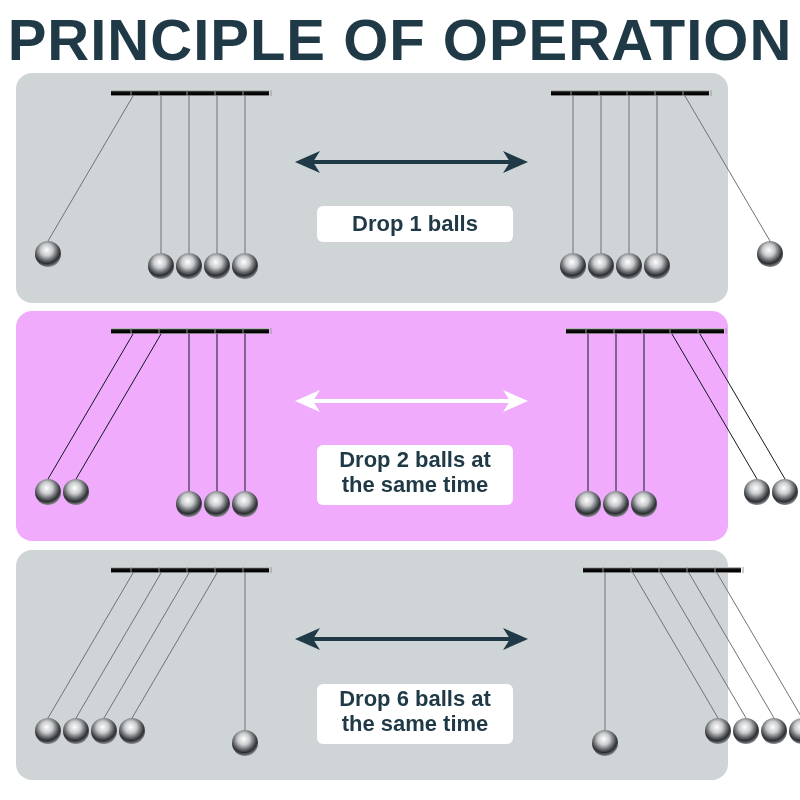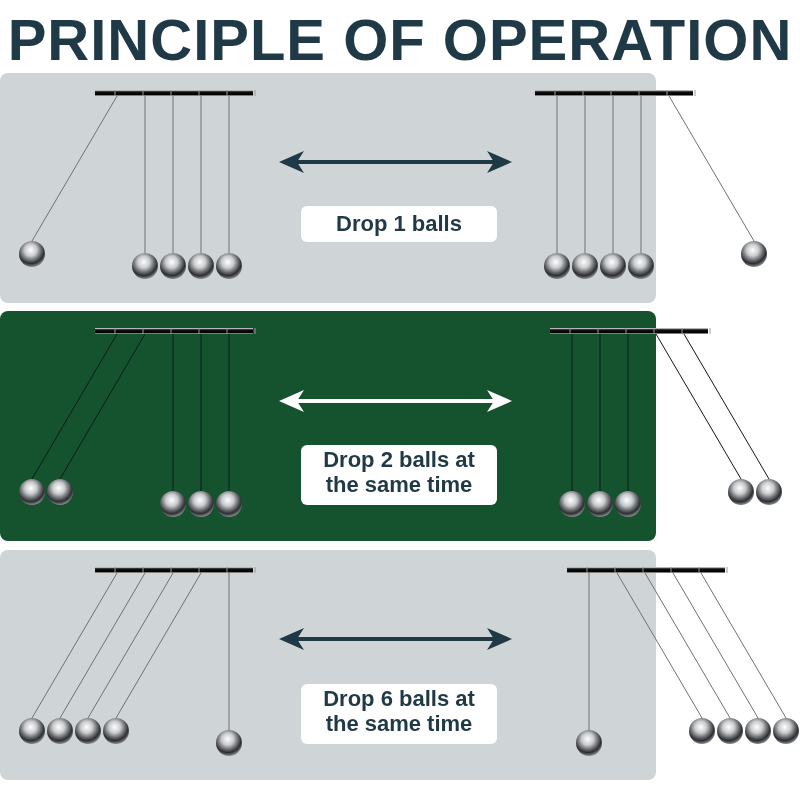--- a/index.html
+++ b/index.html
@@ -1,20 +1,20 @@
 <!DOCTYPE html>
 <html><head>
 <meta charset="utf-8">
 <style>
   html, body { margin:0; padding:0; }
   body { width:800px; height:800px; background:#ffffff; position:relative; overflow:hidden; font-family:"Liberation Sans", sans-serif; }
   .title { position:absolute; left:0; top:6px; width:800px; text-align:center; font-weight:bold; font-size:58px; letter-spacing:1px; color:#1f3a46; }
-  .panel { position:absolute; left:0; width:656px; height:230px; border-radius:8px; }
+  .panel { position:absolute; left:16px; width:712px; height:230px; border-radius:16px; }
   .panel.light { background:#cfd4d6; }
-  .panel.dark { background:#14532d; }
+  .panel.dark { background:#f0abfc; }
   .panel svg { position:absolute; left:0; top:0; }
   .label { position:absolute; background:#ffffff; border-radius:6px; text-align:center; font-weight:bold; font-size:22px; line-height:25px; color:#1f3a46; }
 </style>
 </head>
 <body>
 
 <div class="title">PRINCIPLE OF OPERATION</div>
 
 <div class="panel light" style="top:73px;">
   <svg width="800" height="230">

